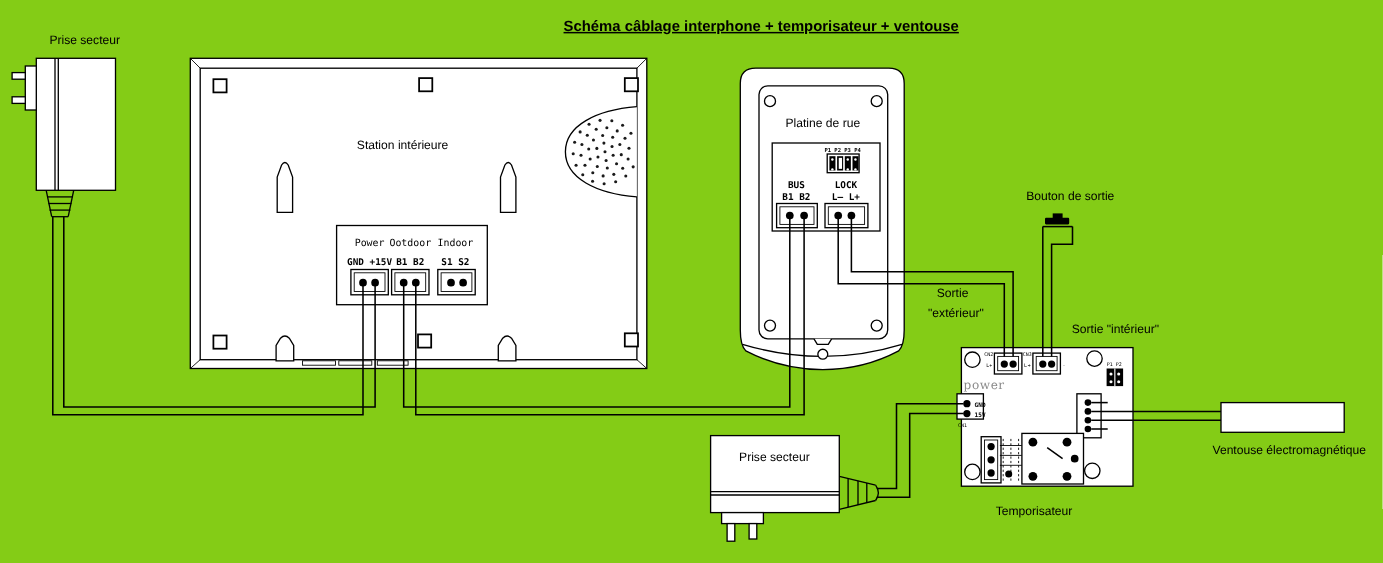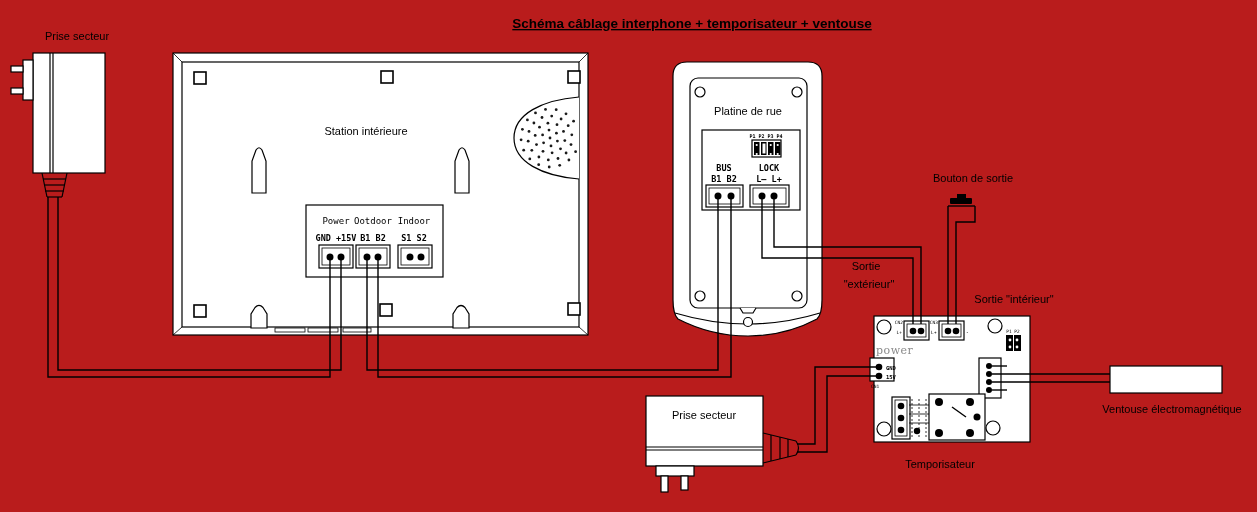--- a/index.html
+++ b/index.html
@@ -1,16 +1,16 @@
 <!DOCTYPE html>
 <html><head>
 <meta charset="utf-8">
 <style>
   html,body{margin:0;padding:0;background:#fff;}
-  .canvas{position:relative;width:1257px;height:512px;background:#b91c1c;overflow:hidden;
+  .canvas{position:relative;width:1257px;height:512px;background:#84cc16;overflow:hidden;
           font-family:"Liberation Sans",sans-serif;}
   svg{position:absolute;left:0;top:0;}
   .s  {stroke:#000;fill:none;stroke-width:1.2;}
   .sf {stroke:#000;fill:#fff;stroke-width:1.2;}
   .sf2{stroke:#000;fill:#fff;stroke-width:1.6;}
   .w  {stroke:#000;fill:none;stroke-width:1.4;}
   .thin{stroke:#000;fill:none;stroke-width:0.8;}
   .blk{fill:#000;stroke:none;}
   text{fill:#000;}
   .t-title{font-family:"Liberation Sans",sans-serif;font-size:13.5px;font-weight:bold;text-decoration:underline;}

